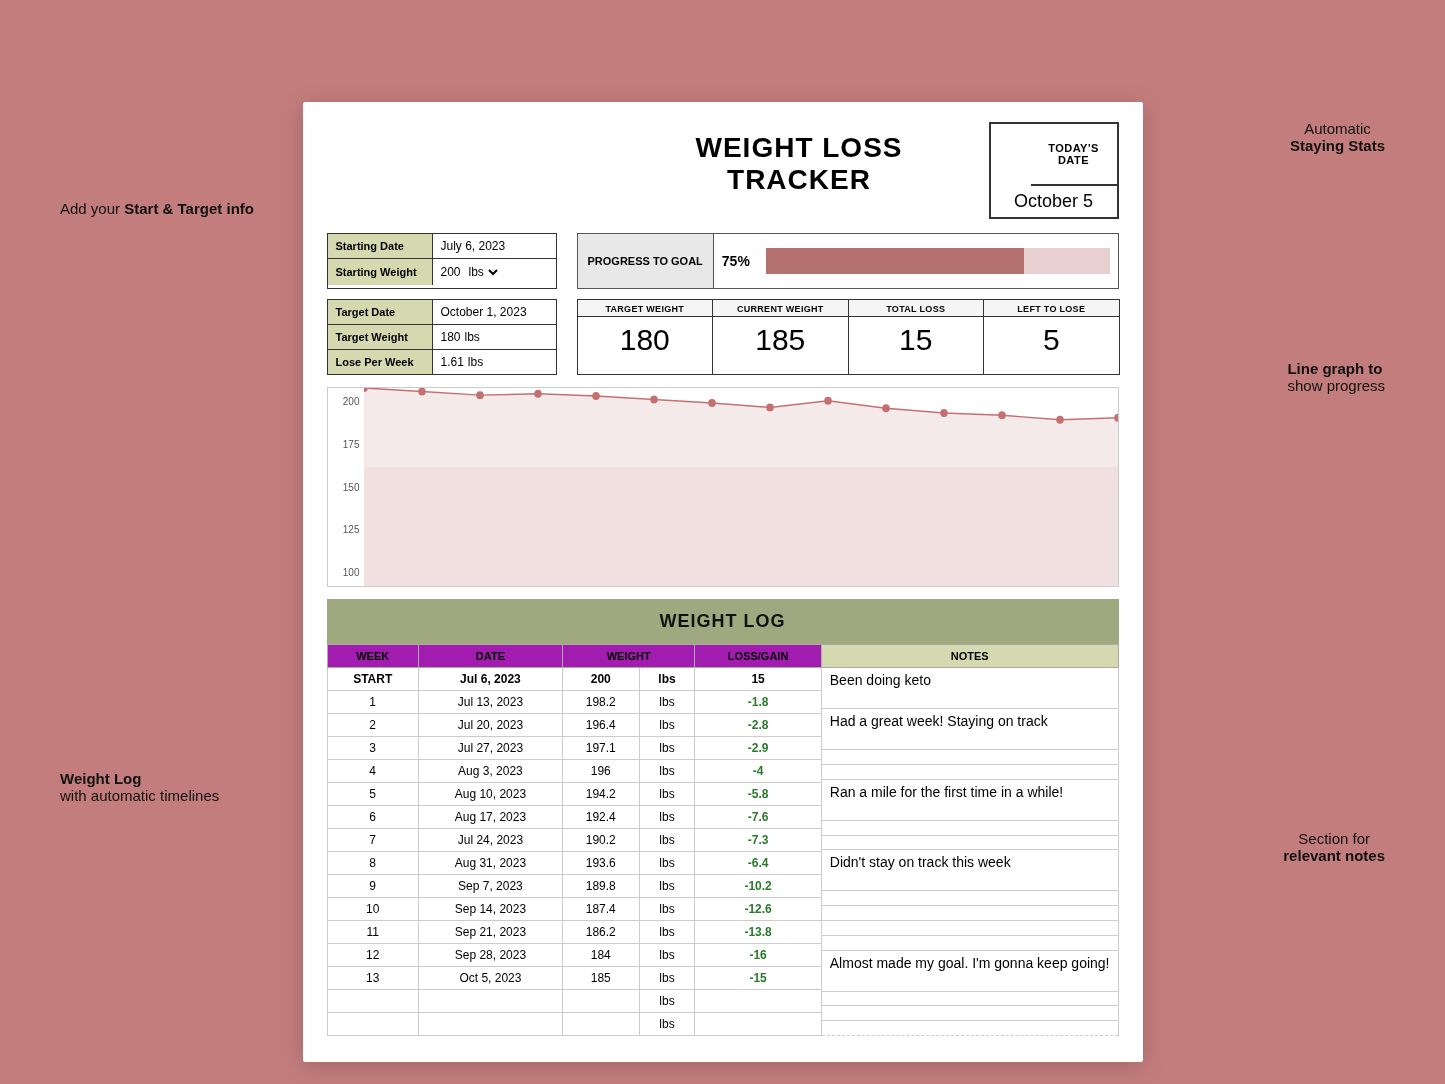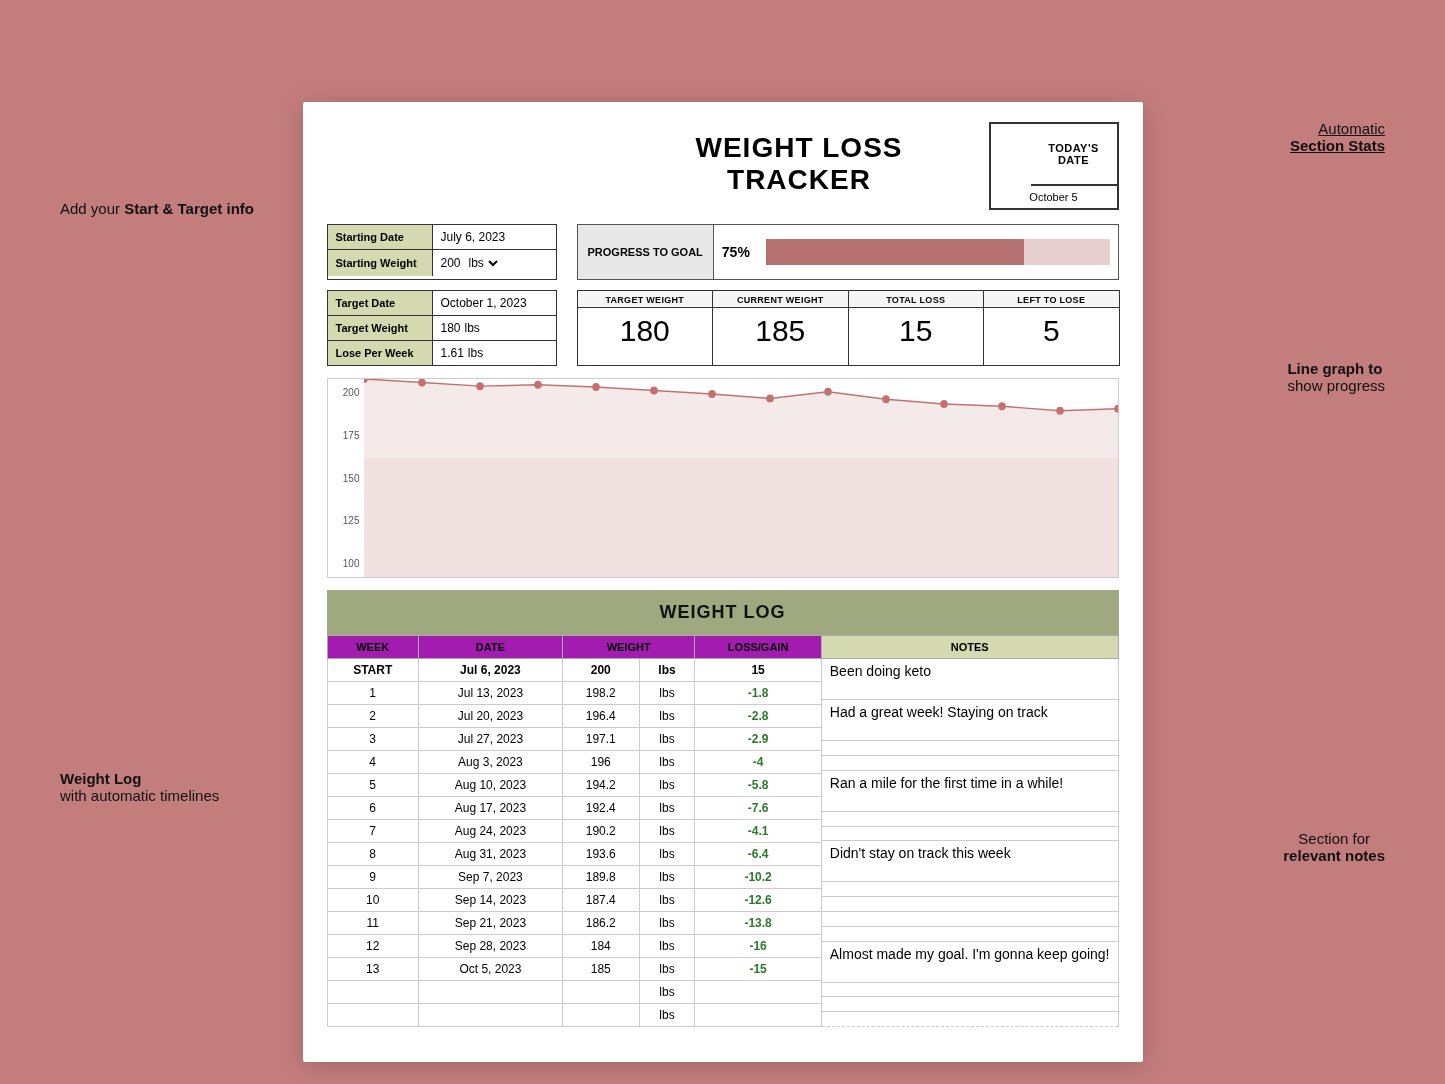--- a/index.html
+++ b/index.html
@@ -20,21 +20,21 @@
       justify-content: center;
       align-items: center;
     }
     .annotation {
       position: absolute;
       font-size: 15px;
       color: #111;
       font-family: Arial, sans-serif;
     }
     .annotation strong { font-weight: 900; }
-    .ann-top-right { top: 80px; right: 20px; text-align: right; text-decoration: underline; }
+    .ann-top-right { top: 80px; right: 20px; text-align: center; }
     .ann-left-top { top: 160px; left: 20px; text-align: left; }
     .ann-left-bottom { bottom: 320px; left: 20px; text-align: left; }
     .ann-right-bottom { bottom: 260px; right: 20px; text-align: center; }
     .ann-right-mid { top: 320px; right: 20px; text-align: left; }
 
     .tracker-card {
       background: white;
       width: 840px;
       min-height: 960px;
       border-radius: 2px;
@@ -68,21 +68,21 @@
     .date-box-label {
       background: #fff;
       border-bottom: 2px solid #333;
       font-weight: 700;
       font-size: 11px;
       padding: 18px 6px;
       letter-spacing: 0.5px;
       margin-left: 40px;
     }
     .date-box-value {
-      font-size: 11px;
+      font-size: 18px;
       padding: 5px 6px;
       font-weight: 400;
     }
 
     
     .info-row {
       display: flex;
       gap: 20px;
       margin-bottom: 10px;
     }
@@ -309,21 +309,21 @@
       border-bottom: 1px dashed #ccc;
     }
   </style>
 </head>
 <body>
 
 <div class="page-wrapper">
 
   <div class="annotation ann-top-right">
     <span>Automatic</span><br>
-    <strong>Section Stats</strong>
+    <strong>Staying Stats</strong>
   </div>
   <div class="annotation ann-left-top">
     <span>Add your</span> <strong>Start &amp; Target info</strong>
   </div>
   <div class="annotation ann-right-mid">
     <strong>Line graph to</strong><br>
     <span>show progress</span>
   </div>
   <div class="annotation ann-left-bottom">
     <strong>Weight Log</strong><br>
@@ -507,24 +507,24 @@
   </tr>
             <tr>
     <td>6</td>
     <td>Aug 17, 2023</td>
     <td>192.4</td>
     <td>lbs</td>
     <td class="loss-gain">-7.6</td>
   </tr>
             <tr>
     <td>7</td>
-    <td>Aug 24, 2023</td>
+    <td>Jul 24, 2023</td>
     <td>190.2</td>
     <td>lbs</td>
-    <td class="loss-gain">-4.1</td>
+    <td class="loss-gain">-7.3</td>
   </tr>
             <tr>
     <td>8</td>
     <td>Aug 31, 2023</td>
     <td>193.6</td>
     <td>lbs</td>
     <td class="loss-gain">-6.4</td>
   </tr>
             <tr>
     <td>9</td>

